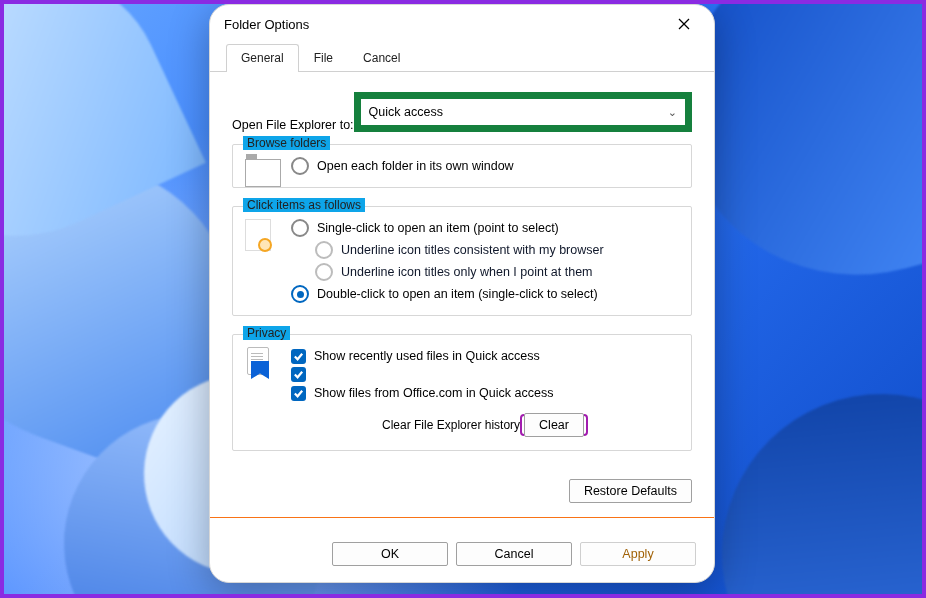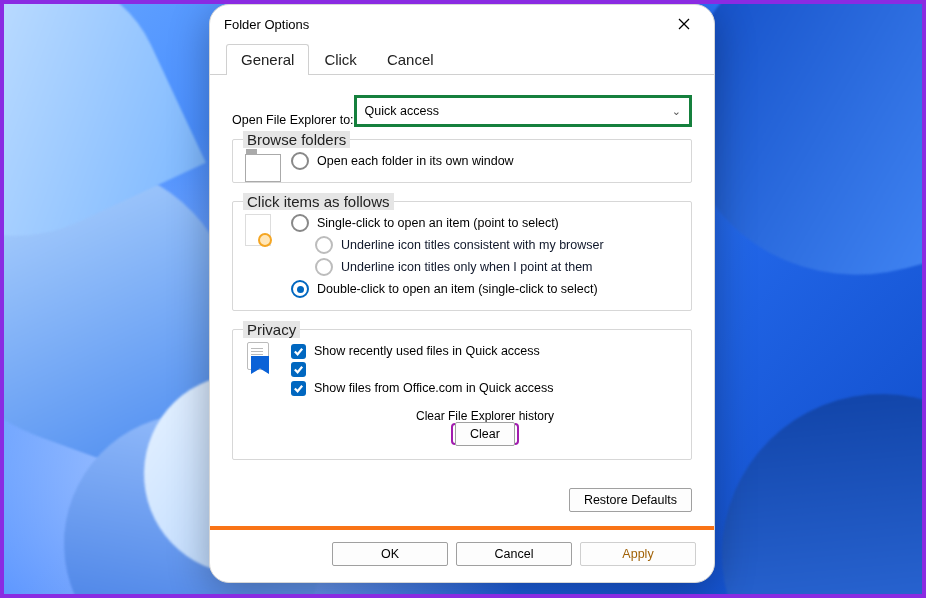--- a/index.html
+++ b/index.html
@@ -65,21 +65,21 @@
     padding-left:16px;
     gap:0;
   }
   .tab {
     padding:6px 14px 7px;
     border:1px solid transparent;
     border-bottom:none;
     position:relative;
     top:1px;
     color:#222;
-    font-size:15px;
+    font-size:12px;
   }
   .tab.active {
     background:#fff;
     border-color:#d0d0d0;
     border-radius:3px 3px 0 0;
   }
 
   .content {
     padding:14px 22px 6px 22px;
   }
@@ -88,41 +88,41 @@
     display:flex;
     align-items:flex-end;
     margin:6px 0 12px;
   }
   .row label.txt { font-size:12.5px; }
   .select {
     flex:1;
     display:flex;
     align-items:center;
     justify-content:space-between;
-    border:3px solid #15803d;
+    border:7px solid #15803d;
     padding:3px 8px;
     background:#fff;
     height:20px;
     font-size:12.5px;
   }
   .select .chev { font-size:11px; color:#555; }
 
   .groupbox {
     border:1px solid #d7d7d7;
     border-radius:2px;
     padding:10px 12px 10px 58px;
     margin:6px 0 18px;
     position:relative;
   }
   .groupbox .legend {
     position:absolute;
     top:-9px; left:10px;
-    background:#e5e5e5;
+    background:#0ea5e9;
     padding:0 4px;
-    font-size:15px;
+    font-size:12px;
     color:#222;
   }
   .groupbox .icon-slot {
     position:absolute;
     left:12px; top:12px;
     width:36px; height:36px;
   }
 
   .radio-row, .check-row {
     display:flex;
@@ -146,23 +146,22 @@
     display:inline-flex; align-items:center; justify-content:center;
     flex-shrink:0;
     background:#0067c0;
   }
   .checkbox svg { stroke:#fff; stroke-width:2.4; fill:none; }
 
   .privacy-inner { margin-left:0; }
   .clear-line {
     display:flex;
     align-items:center;
-    justify-content:flex-end;
+    justify-content:center;
     margin-top:10px;
-    flex-direction:column;
   }
 
   .btn {
     border:1px solid #a0a0a0;
     background:#fdfdfd;
     padding:4px 14px;
     font-size:12.5px;
     border-radius:2px;
     min-width:70px;
     text-align:center;
@@ -173,25 +172,25 @@
     border-radius:4px;
     padding:2px;
   }
   .highlight .btn { min-width:52px; }
 
   .restore-row {
     display:flex; justify-content:flex-end; padding: 4px 22px 14px;
   }
 
   .footer {
-    border-top:4px solid #f97316;
+    border-top:1px solid #f97316;
     display:flex;
     justify-content:flex-end;
     gap:8px;
-    padding:12px 18px 16px;
+    padding:24px 18px 16px;
   }
 
   
   .folder-mini {
     width:34px; height:26px; border:1px solid #aaa; background:#fff; position:relative; top:2px;
   }
   .folder-mini::before { content:""; position:absolute; width:11px; height:6px; background:#aaa; top:-6px; left:0;}
   .file-icon {
     width:24px; height:30px; border:1px solid #ddd; background:#fff; position:relative;
   }
@@ -229,21 +228,21 @@
       <div class="close-btn">
         <svg width="12" height="12" viewBox="0 0 12 12">
             <line x1="1" y1="1" x2="11" y2="11"></line>
             <line x1="11" y1="1" x2="1" y2="11"></line>
           </svg>
       </div>
     </div>
 
     <div class="tabs">
       <div class="tab active">General</div>
-      <div class="tab">Click</div>
+      <div class="tab">File</div>
       <div class="tab">Cancel</div>
     </div>
 
     <div class="content">
 
       <div class="row">
         <label class="txt">Open File Explorer to:</label>
         <div class="select">
           <span>Quick access</span>
           <span class="chev">⌄</span>

